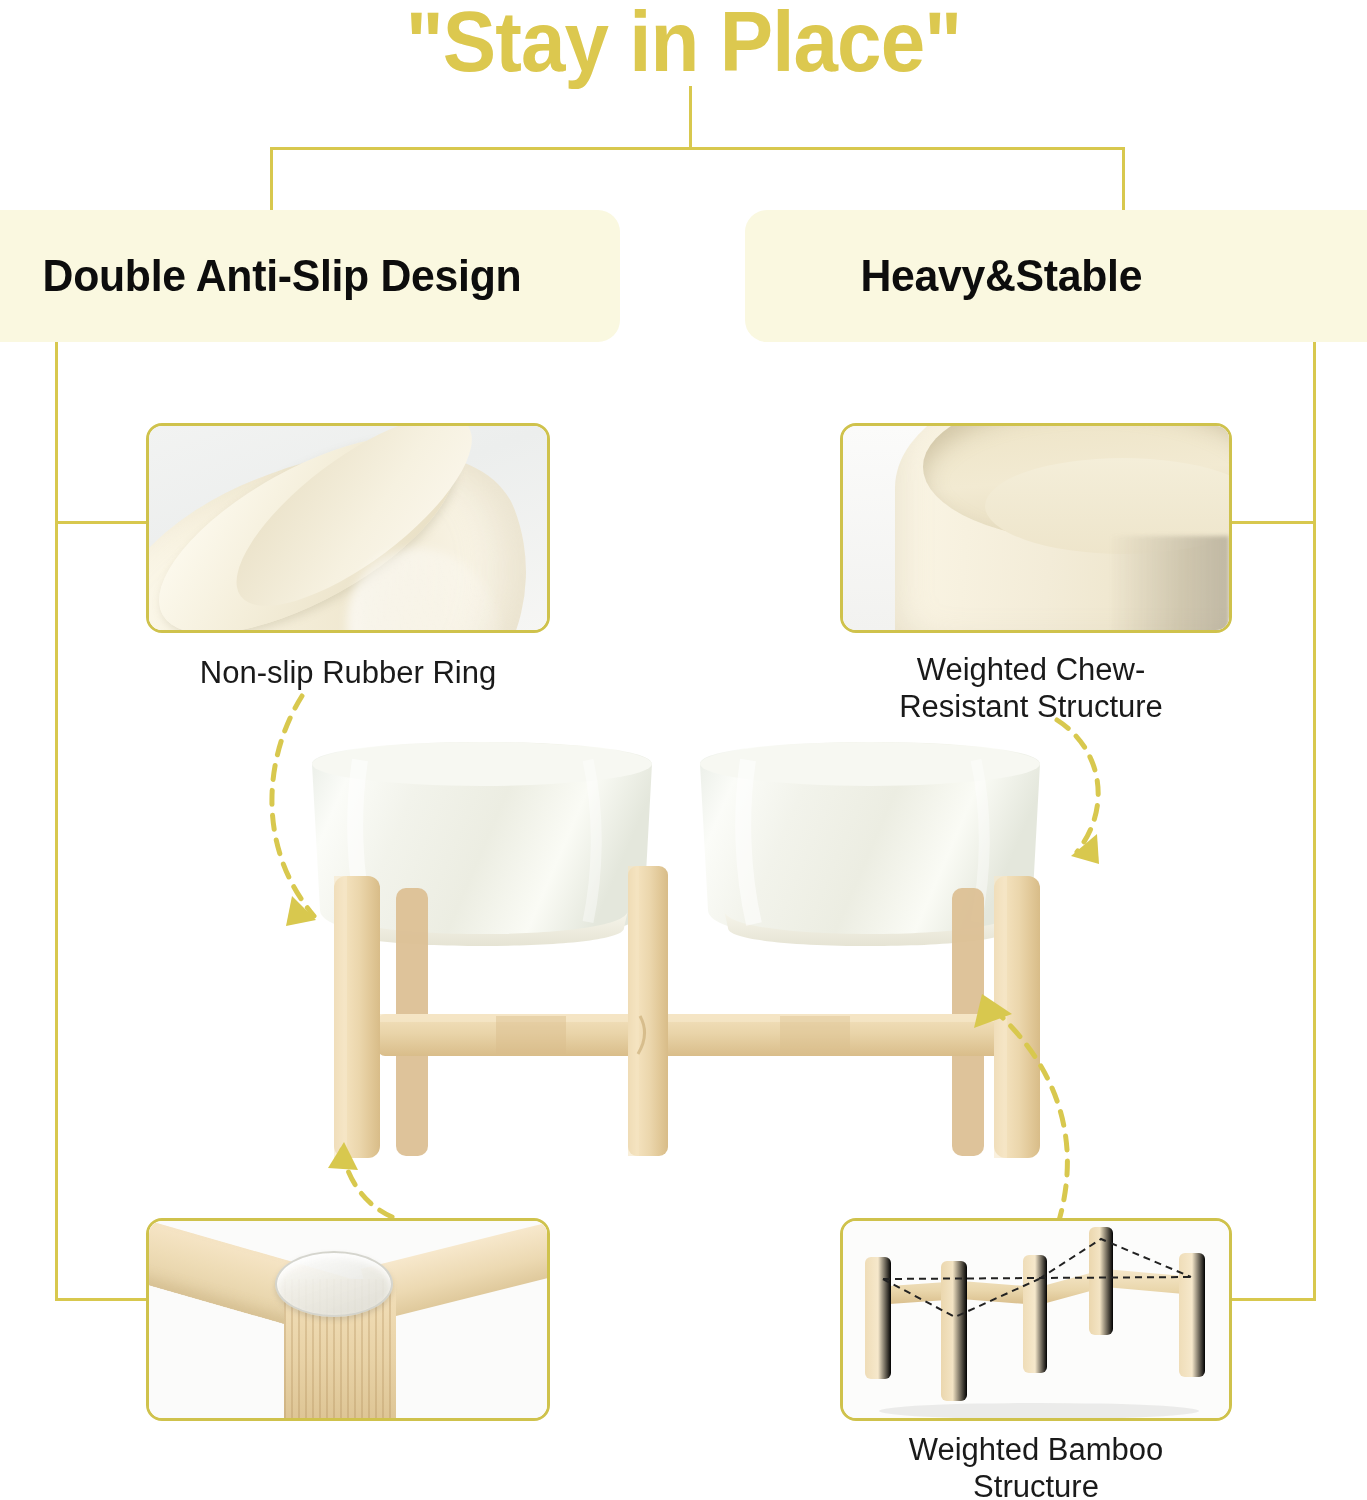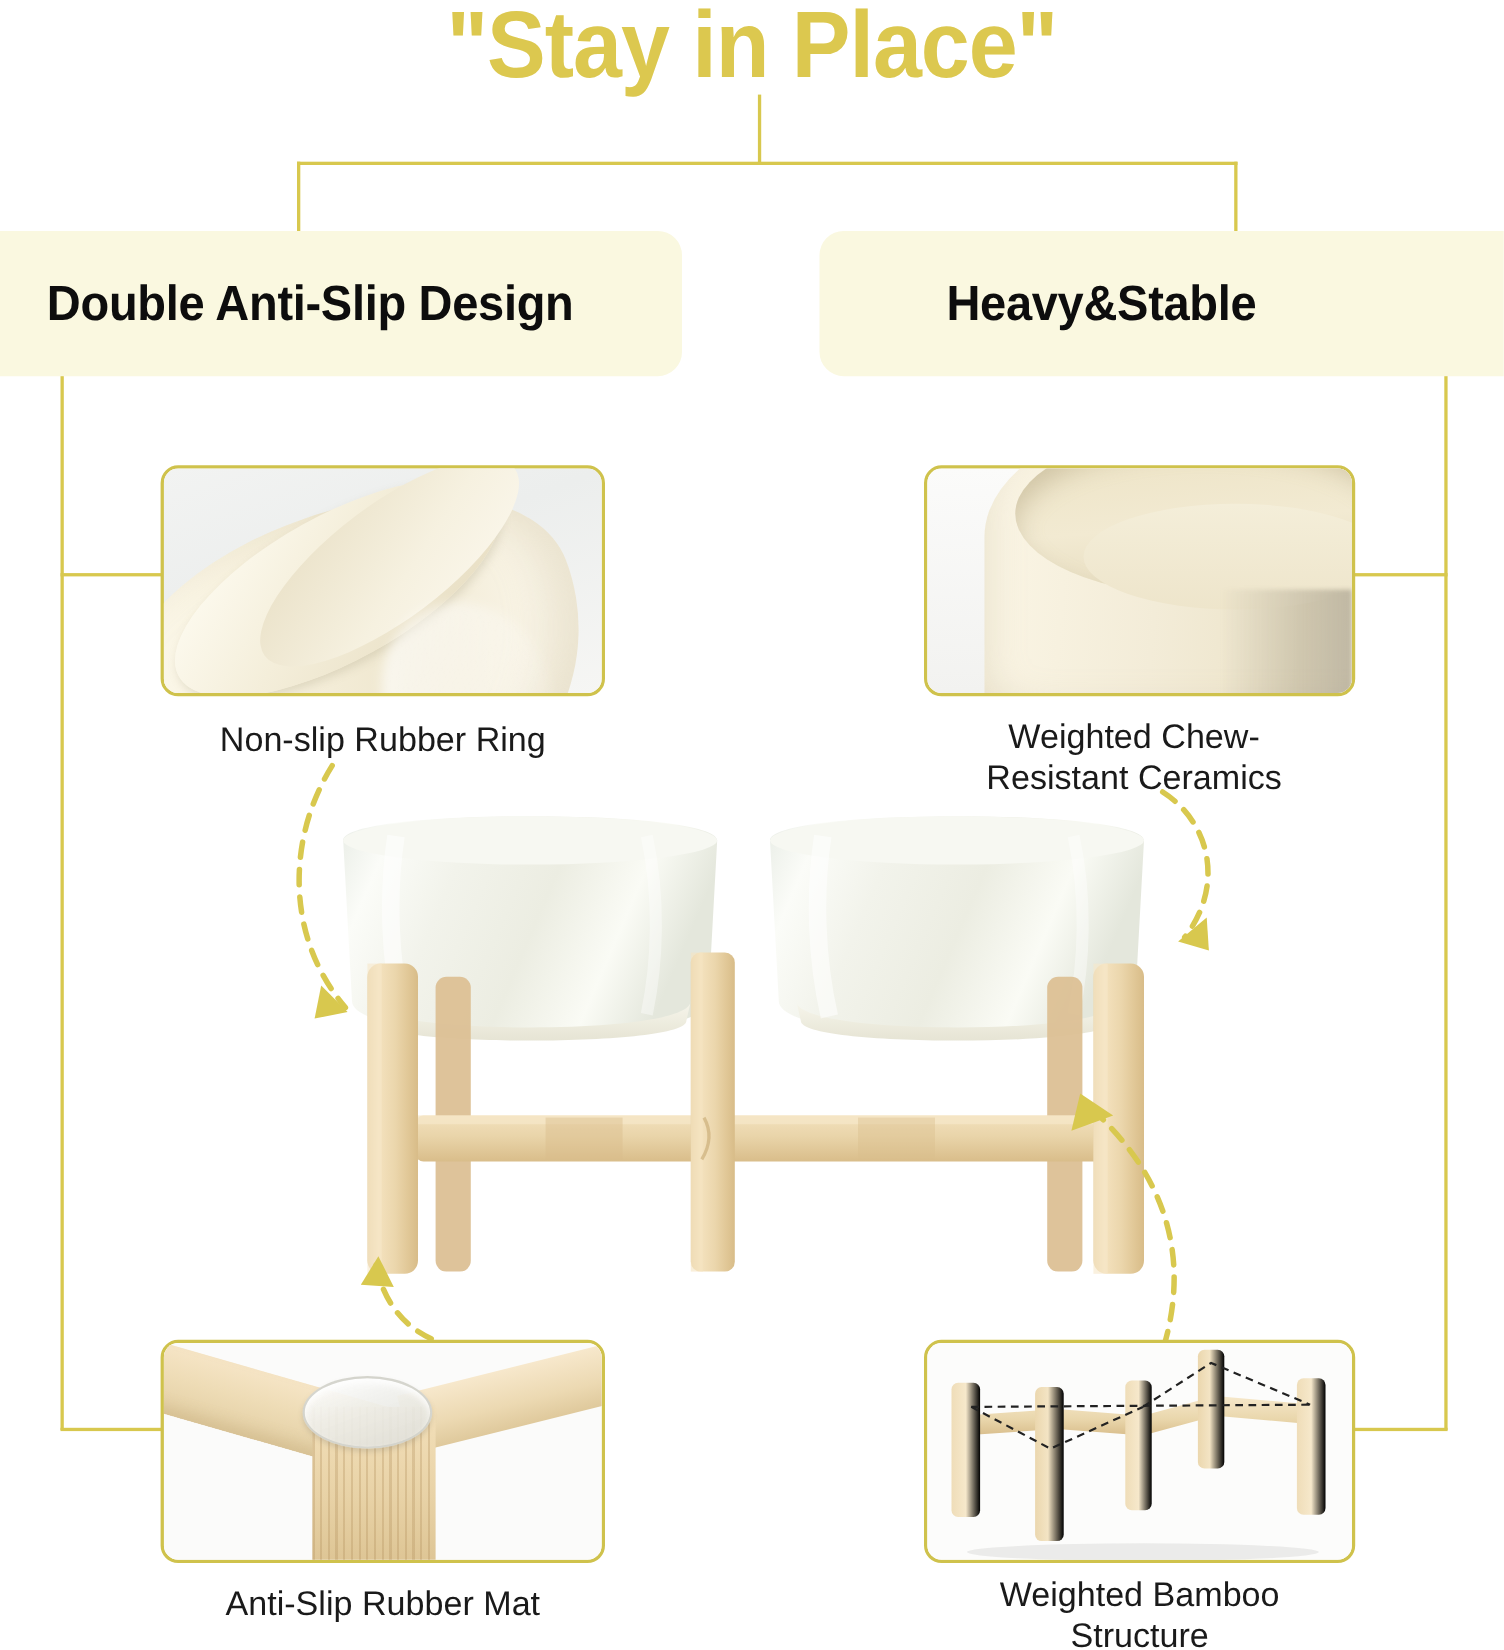--- a/index.html
+++ b/index.html
@@ -278,21 +278,21 @@
     <div class="cer-body">
       <div class="cer-cavity">
         <div class="cer-floor"></div>
       </div>
     </div>
     <div class="cer-shadow"></div>
   </div>
 
   <div class="caption" style="left:835px; top:652px; width:392px;">
     <span>Weighted Chew-</span><br>
-    <span>Resistant Ceramics</span>
+    <span>Resistant Structure</span>
   </div>
 
   <svg class="dashed-arrow" style="left:240px; top:690px;" width="190" height="250" viewBox="0 0 190 250">
     <path d="M62 6 C 22 70, 18 160, 74 226" fill="none" stroke="#D8C84E" stroke-width="5" stroke-dasharray="14 11" stroke-linecap="round"></path>
     <path d="M52 206 L76 230 L46 236 Z" fill="#D8C84E"></path>
   </svg>
 
   <svg class="dashed-arrow" style="left:1035px; top:714px;" width="140" height="160" viewBox="0 0 140 160">
     <path d="M22 6 C 66 34, 78 92, 42 138" fill="none" stroke="#D8C84E" stroke-width="5" stroke-dasharray="14 11" stroke-linecap="round"></path>
     <path d="M62 120 L36 142 L64 150 Z" fill="#D8C84E"></path>
@@ -386,23 +386,20 @@
   </svg>
 
   <div class="photocard" id="photo-rubber-mat">
     <div class="mat-scene"></div>
     <div class="mat-beam mat-beam-left"></div>
     <div class="mat-beam mat-beam-right"></div>
     <div class="mat-leg"></div>
     <div class="mat-pad"></div>
   </div>
 
-  <div class="caption" style="left:146px; top:1440px; width:404px;">
-    <span>Anti-Slip Rubber Mat</span>
-  </div>
 
   <div class="photocard" id="photo-bamboo-structure">
     <div class="bs-scene"></div>
     <svg viewBox="0 0 392 203" width="392" height="203" style="position:absolute; inset:0;">
       <defs>
         <linearGradient id="bsLeg" x1="0" y1="0" x2="1" y2="0">
           <stop offset="0%" stop-color="#EBD7AE"></stop>
           <stop offset="45%" stop-color="#F3E4C4"></stop>
           <stop offset="100%" stop-color="#DCC characters"></stop>
         </linearGradient>

